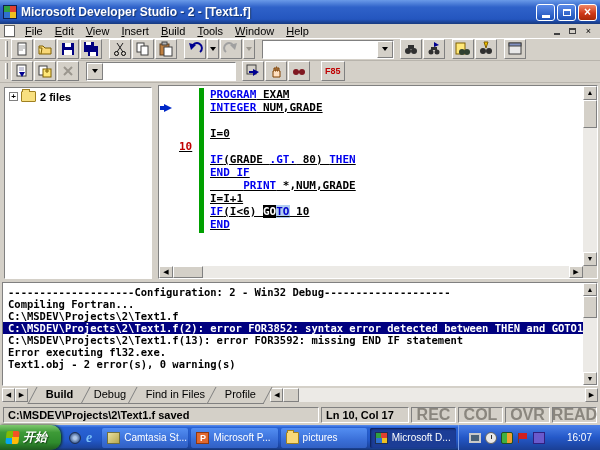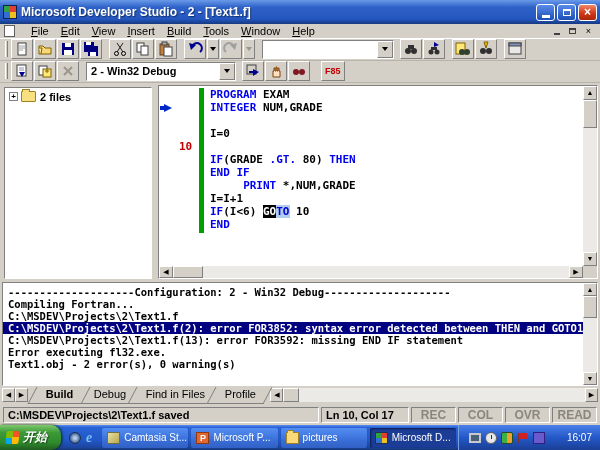--- a/index.html
+++ b/index.html
@@ -17,21 +17,21 @@
   .winbtn { width:19px; height:17px; margin-left:2px; border-radius:3px; border:1px solid #fff;
     display:flex; align-items:center; justify-content:center; position:relative; }
   .winbtn.min, .winbtn.rest { background:linear-gradient(#5a8ae8,#1c50b8); }
   .winbtn.close { background:linear-gradient(#f08868,#d03818 55%,#a82808); }
   .glyph-min { width:8px; height:3px; background:#fff; margin-top:8px; }
   .glyph-rest { width:8px; height:7px; border:1px solid #fff; border-top:2px solid #fff; background:transparent; }
   .glyph-close { color:#fff; font-size:12px; font-weight:bold; line-height:1; }
 
   
   .menubar { height:15px; background:#d4d0c8; display:flex; align-items:center; padding:0 2px;
-    border-bottom:1px solid #fff;gap:6px; }
+    border-bottom:1px solid #fff; }
   .mdi-doc-icon { width:11px; height:12px; background:#fff; border:1px solid #606060; margin:0 4px 0 2px; }
   .menu-items { display:flex; flex:1; }
   .menu-item { font-size:11px; padding:0 6px; color:#000; }
   .menu-item::first-letter { text-decoration:underline; }
   .mdi-btns { display:flex; gap:1px; margin-right:2px; }
   .mdibtn { width:15px; height:12px; display:flex; align-items:center; justify-content:center;
     font-size:9px; color:#000; background:#d4d0c8; }
   .g-min2 { width:6px; height:2px; background:#404040; margin-top:7px; }
   .g-rest2 { width:7px; height:6px; border:1px solid #404040; border-top:2px solid #404040; }
 
@@ -71,21 +71,21 @@
   .infoview-icon { color:#806000; font-weight:bold; font-size:10px; background:#ffe878; border:1px solid #806000;
     width:9px; height:10px; line-height:10px; text-align:center; }
 
   .splitter-v { width:4px; }
 
   
   .editor { flex:1; position:relative; border:1px solid; border-color:#808080 #fff #fff #808080; background:#d4d0c8; }
   .code-area { position:absolute; left:0; top:0; right:14px; bottom:12px; background:#fff; overflow:hidden; }
   .green-bar { position:absolute; left:40px; top:2px; width:5px; background:#00a000; }
   .code-row { display:flex; height:13px; line-height:13px; white-space:pre;
-    font-family:"DejaVu Sans Mono", monospace; font-size:11px; font-weight:bold; }
+    font-family:"DejaVu Sans Mono", monospace; font-size:11px; font-weight:bold;text-decoration:underline; }
   .code-row:first-child { margin-top:2px; }
   .code-margin { width:46px; flex:none; position:relative; }
   .line-label { color:#c00000; margin-left:20px; }
   .margin-arrow { position:absolute; left:5px; top:3px; width:0; height:0;
     border-top:4px solid transparent; border-bottom:4px solid transparent; border-left:8px solid #0028c8; }
   .margin-arrow::before { content:""; position:absolute; left:-12px; top:-2px; width:5px; height:4px; background:#0028c8; }
   .code-text { padding-left:5px; }
   .seg-kw { color:#0000ee; }
   .seg-pl { color:#000; }
   .seg-selA { background:#000; color:#fff; }
@@ -127,21 +127,21 @@
   .tab-hscroll .sb-btn { width:13px; height:14px; }
   .tab-hscroll .thumb { width:16px; background:#d4d0c8; border:1px solid; border-color:#fff #808080 #808080 #fff; }
   .tab-hscroll .fill { flex:1; }
 
   
   .statusbar { height:21px; display:flex; align-items:center; gap:2px; padding:2px 3px; background:#d4d0c8; }
   .sb-box { border:1px solid; border-color:#808080 #fff #fff #808080; height:16px; display:flex; align-items:center;
     font-size:11px; padding:0 4px; }
   .sb-msg { flex:1; font-weight:bold; color:#000; white-space:nowrap; overflow:hidden; }
   .sb-pos { width:88px; font-weight:bold; }
-  .sb-ind { width:45px; justify-content:center; color:#8a867e; font-weight:bold; font-size:12px; }
+  .sb-ind { width:45px; justify-content:center; color:#8a867e; font-weight:bold; font-size:16px; }
 
   
   .taskbar { height:25px; background:linear-gradient(180deg,#5a8ef0 0%,#2963d5 10%,#2258c8 60%,#1c459f 90%,#153472 100%);
     display:flex; align-items:center; }
   .start-btn { height:25px; padding:0 14px 0 6px; border-radius:0 10px 10px 0;
     background:linear-gradient(180deg,#7ec86e 0%,#3d9a37 30%,#2f8b2d 70%,#1e5c1e 100%);
     display:flex; align-items:center; gap:4px; box-shadow:1px 0 3px #0a2a0a; }
   .start-logo { width:13px; height:13px; border-radius:2px;
     background:conic-gradient(#f35325 0 25%, #ffba08 25% 50%, #05a6f0 50% 75%, #81bc06 75%); transform:skewX(-6deg); }
   .start-label { color:#fff; font-size:12px; font-weight:bold; font-style:italic; text-shadow:1px 1px 1px #1a4a1a; }
@@ -348,21 +348,20 @@
           <path d="M8 8h4M10 6v4" stroke="#806000"></path>
         </svg>
       </span>
     <span class="tbtn">
         <svg width="16" height="16">
           <path d="M4 4l8 8M12 4l-8 8" stroke="#9a968e" stroke-width="2"></path>
         </svg>
       </span>
     <span class="sep"></span>
     <span class="combo" style="width:150px;">
-      <span class="val">2 - Win32 Debug</span>
       <span class="drop">
           <span class="caret-down"></span>
         </span>
     </span>
     <span class="sep"></span>
     <span class="tbtn">
         <svg width="16" height="16">
           <rect x="2" y="2" width="9" height="9" fill="none" stroke="#404040"></rect>
           <polygon points="8,6 14,9 8,13" fill="#000090"></polygon>
           <path d="M8 9H4" stroke="#000090" stroke-width="2"></path>

